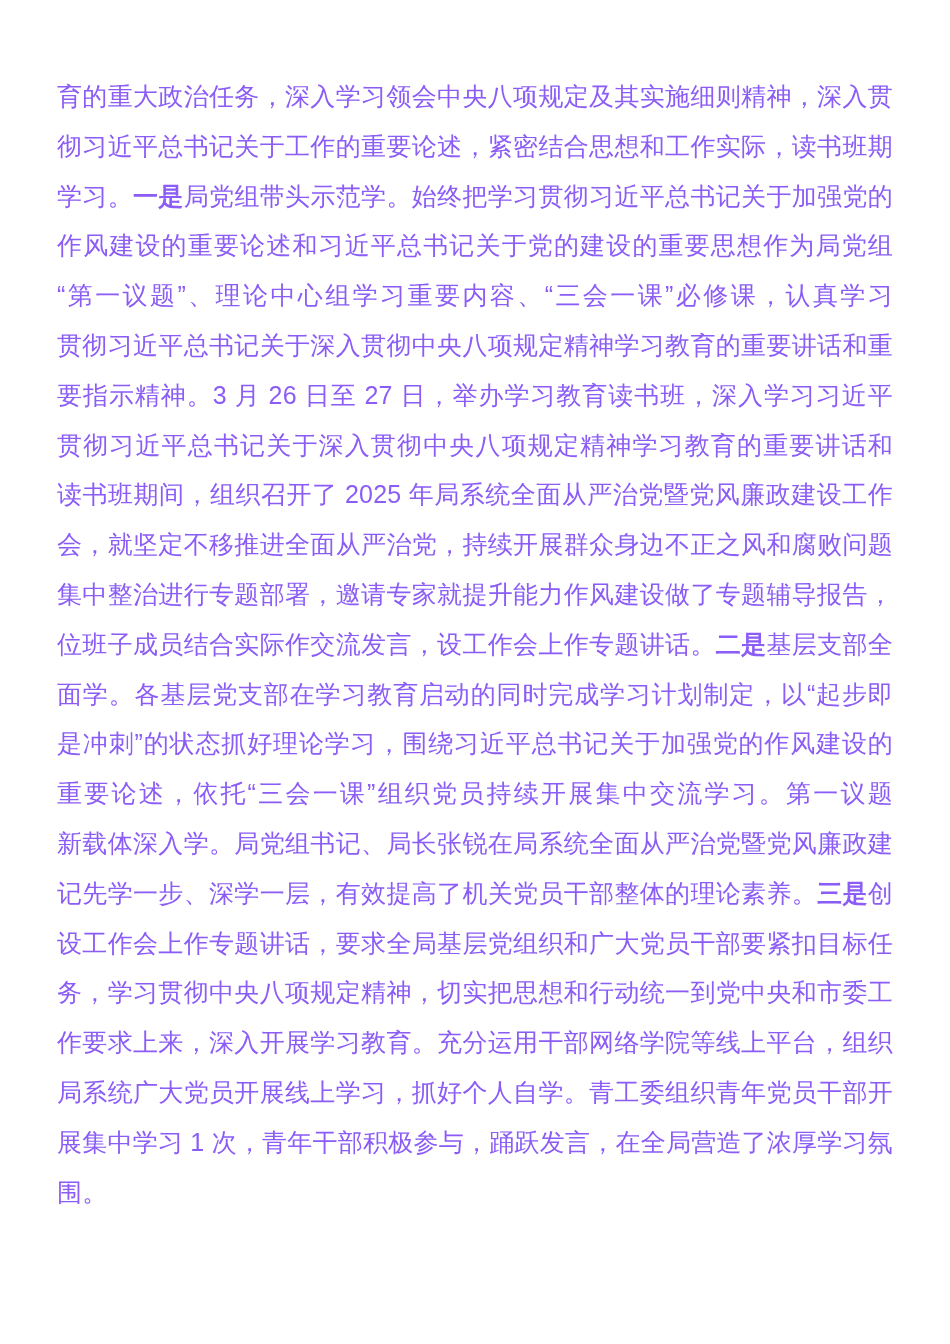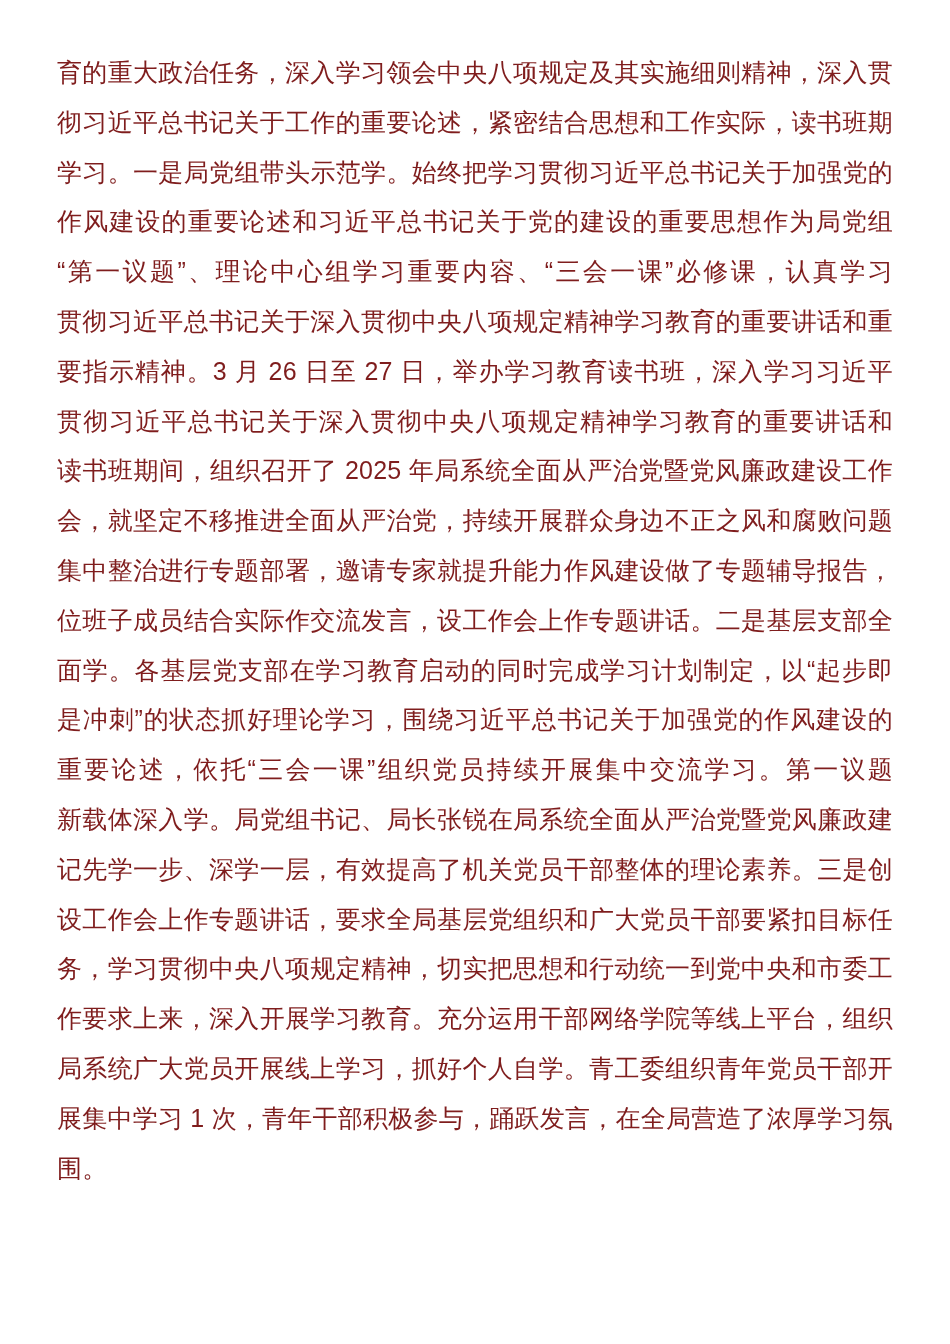--- a/index.html
+++ b/index.html
@@ -15,40 +15,40 @@
   .page {
     position: relative;
     width: 950px;
     height: 1344px;
     background: #ffffff;
     overflow: hidden;
   }
   .textblock {
     position: absolute;
     left: 57px;
-    top: 48px;
+    top: 72px;
     width: 836px;
-    color: #7f1d1d;
+    color: #8b5cf6;
   }
   .line {
     font-size: 25px;
     line-height: 49.8px;
     height: 49.8px;
     overflow: hidden;
     text-align: justify;
     text-align-last: justify;
     text-justify: inter-character;
     letter-spacing: 0.2px;
     white-space: normal;
   }
   .line.last {
     text-align-last: left;
   }
   .b {
-    font-weight: 400;
+    font-weight: 700;
   }
 </style>
 </head>
 <body>
 
 <div class="page">
   <div class="textblock">
     <div class="line"><span>育的重大政治任务，深入学习领会中央八项规定及其实施细则精神，深入贯</span></div>
     <div class="line"><span>彻习近平总书记关于工作的重要论述，紧密结合思想和工作实际，读书班期间</span></div>
     <div class="line"><span>学习。</span><span class="b">一是</span><span>局党组带头示范学。始终把学习贯彻习近平总书记关于加强党的</span></div>

